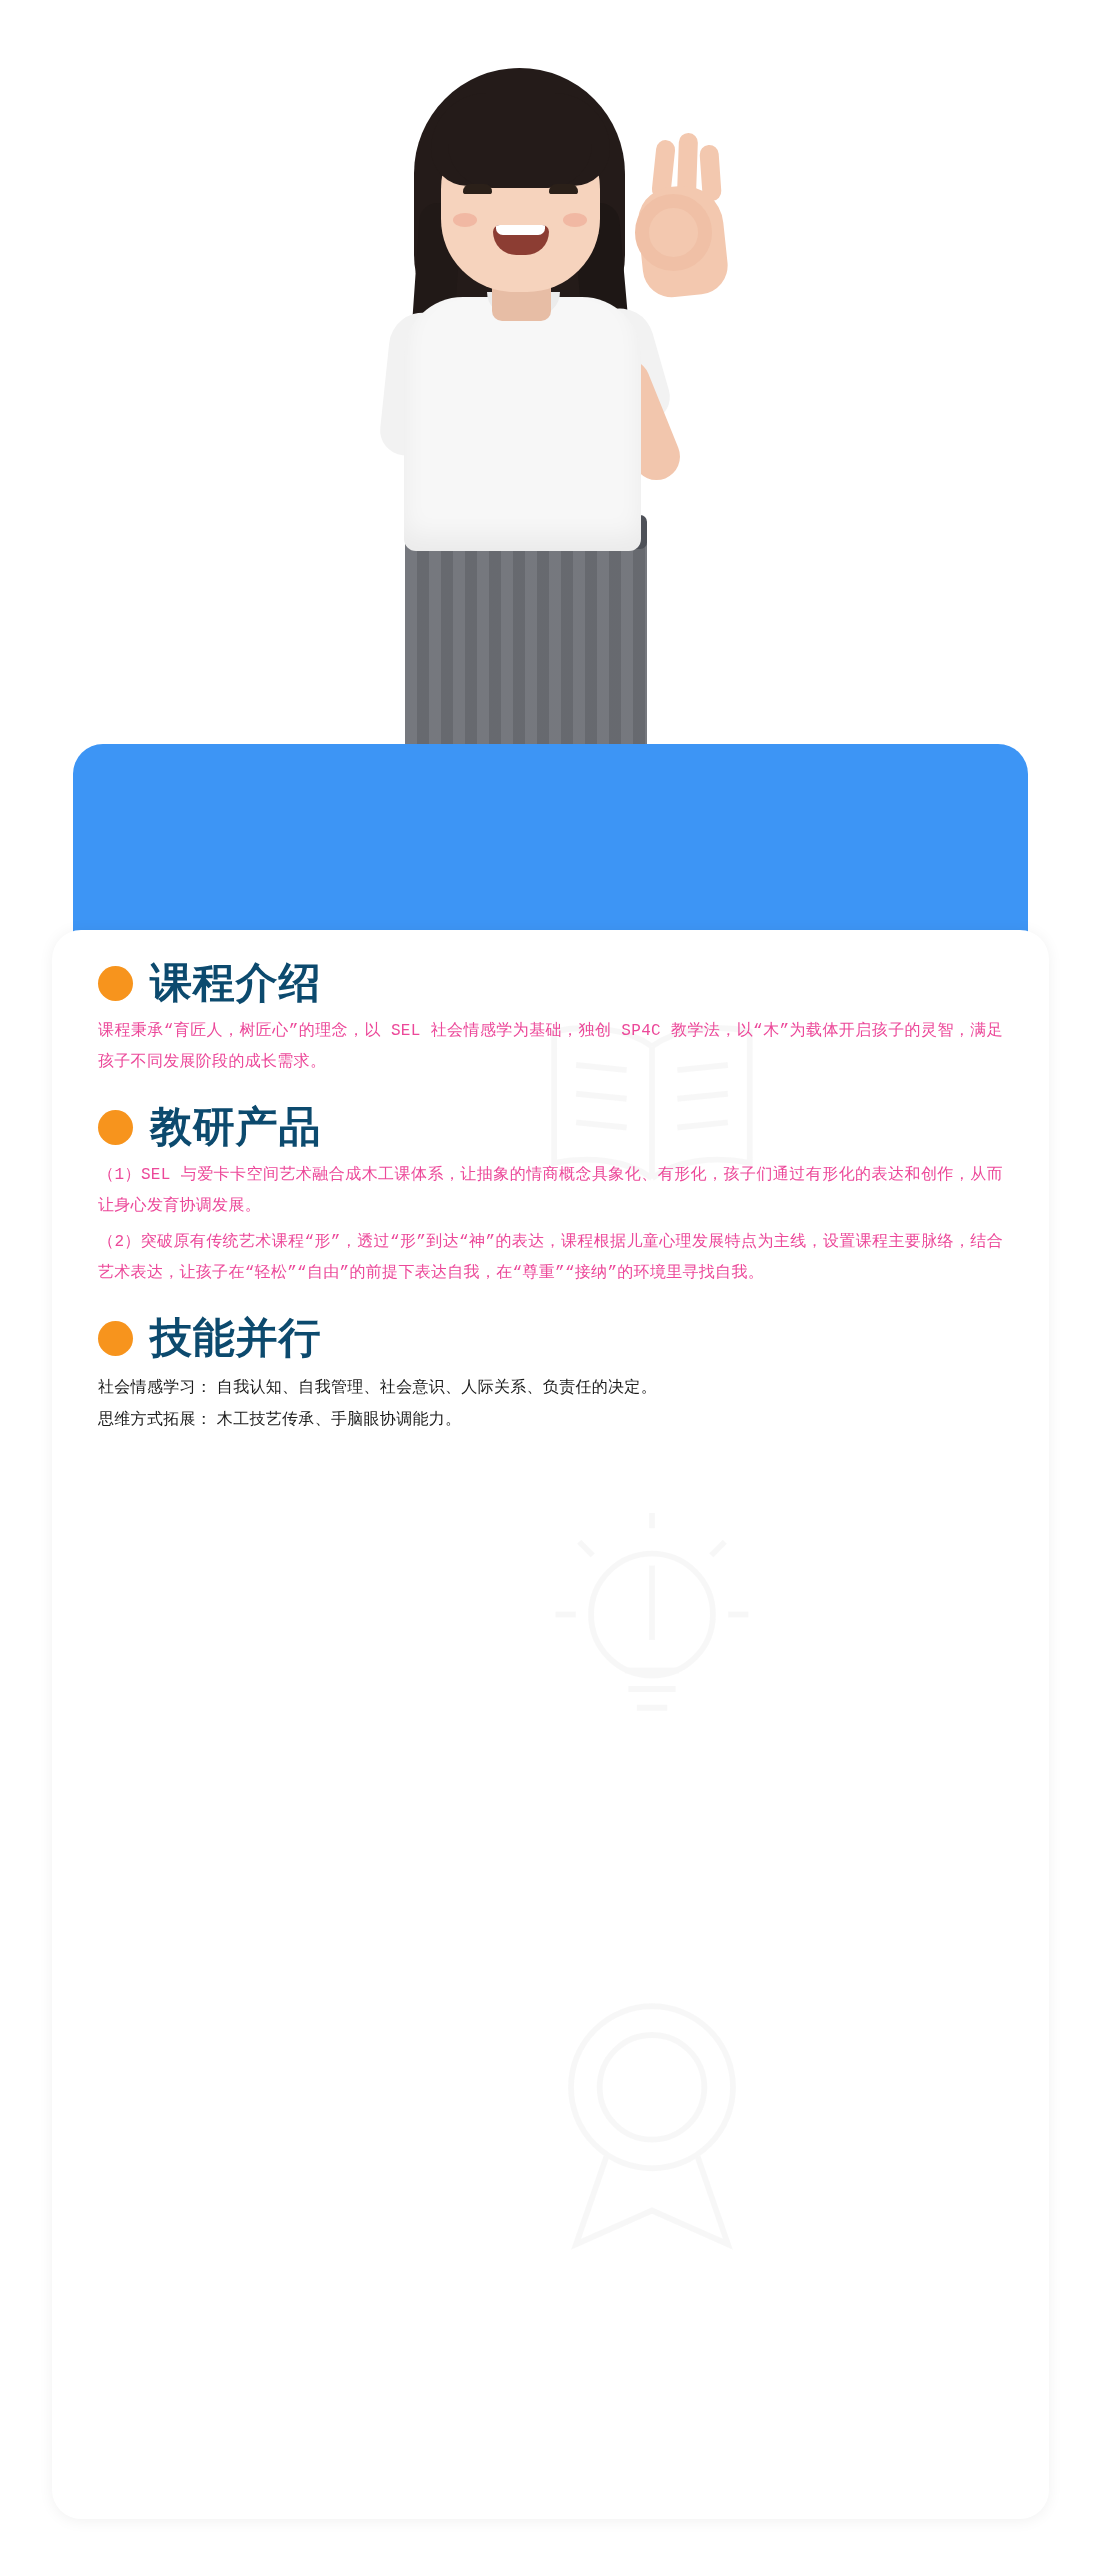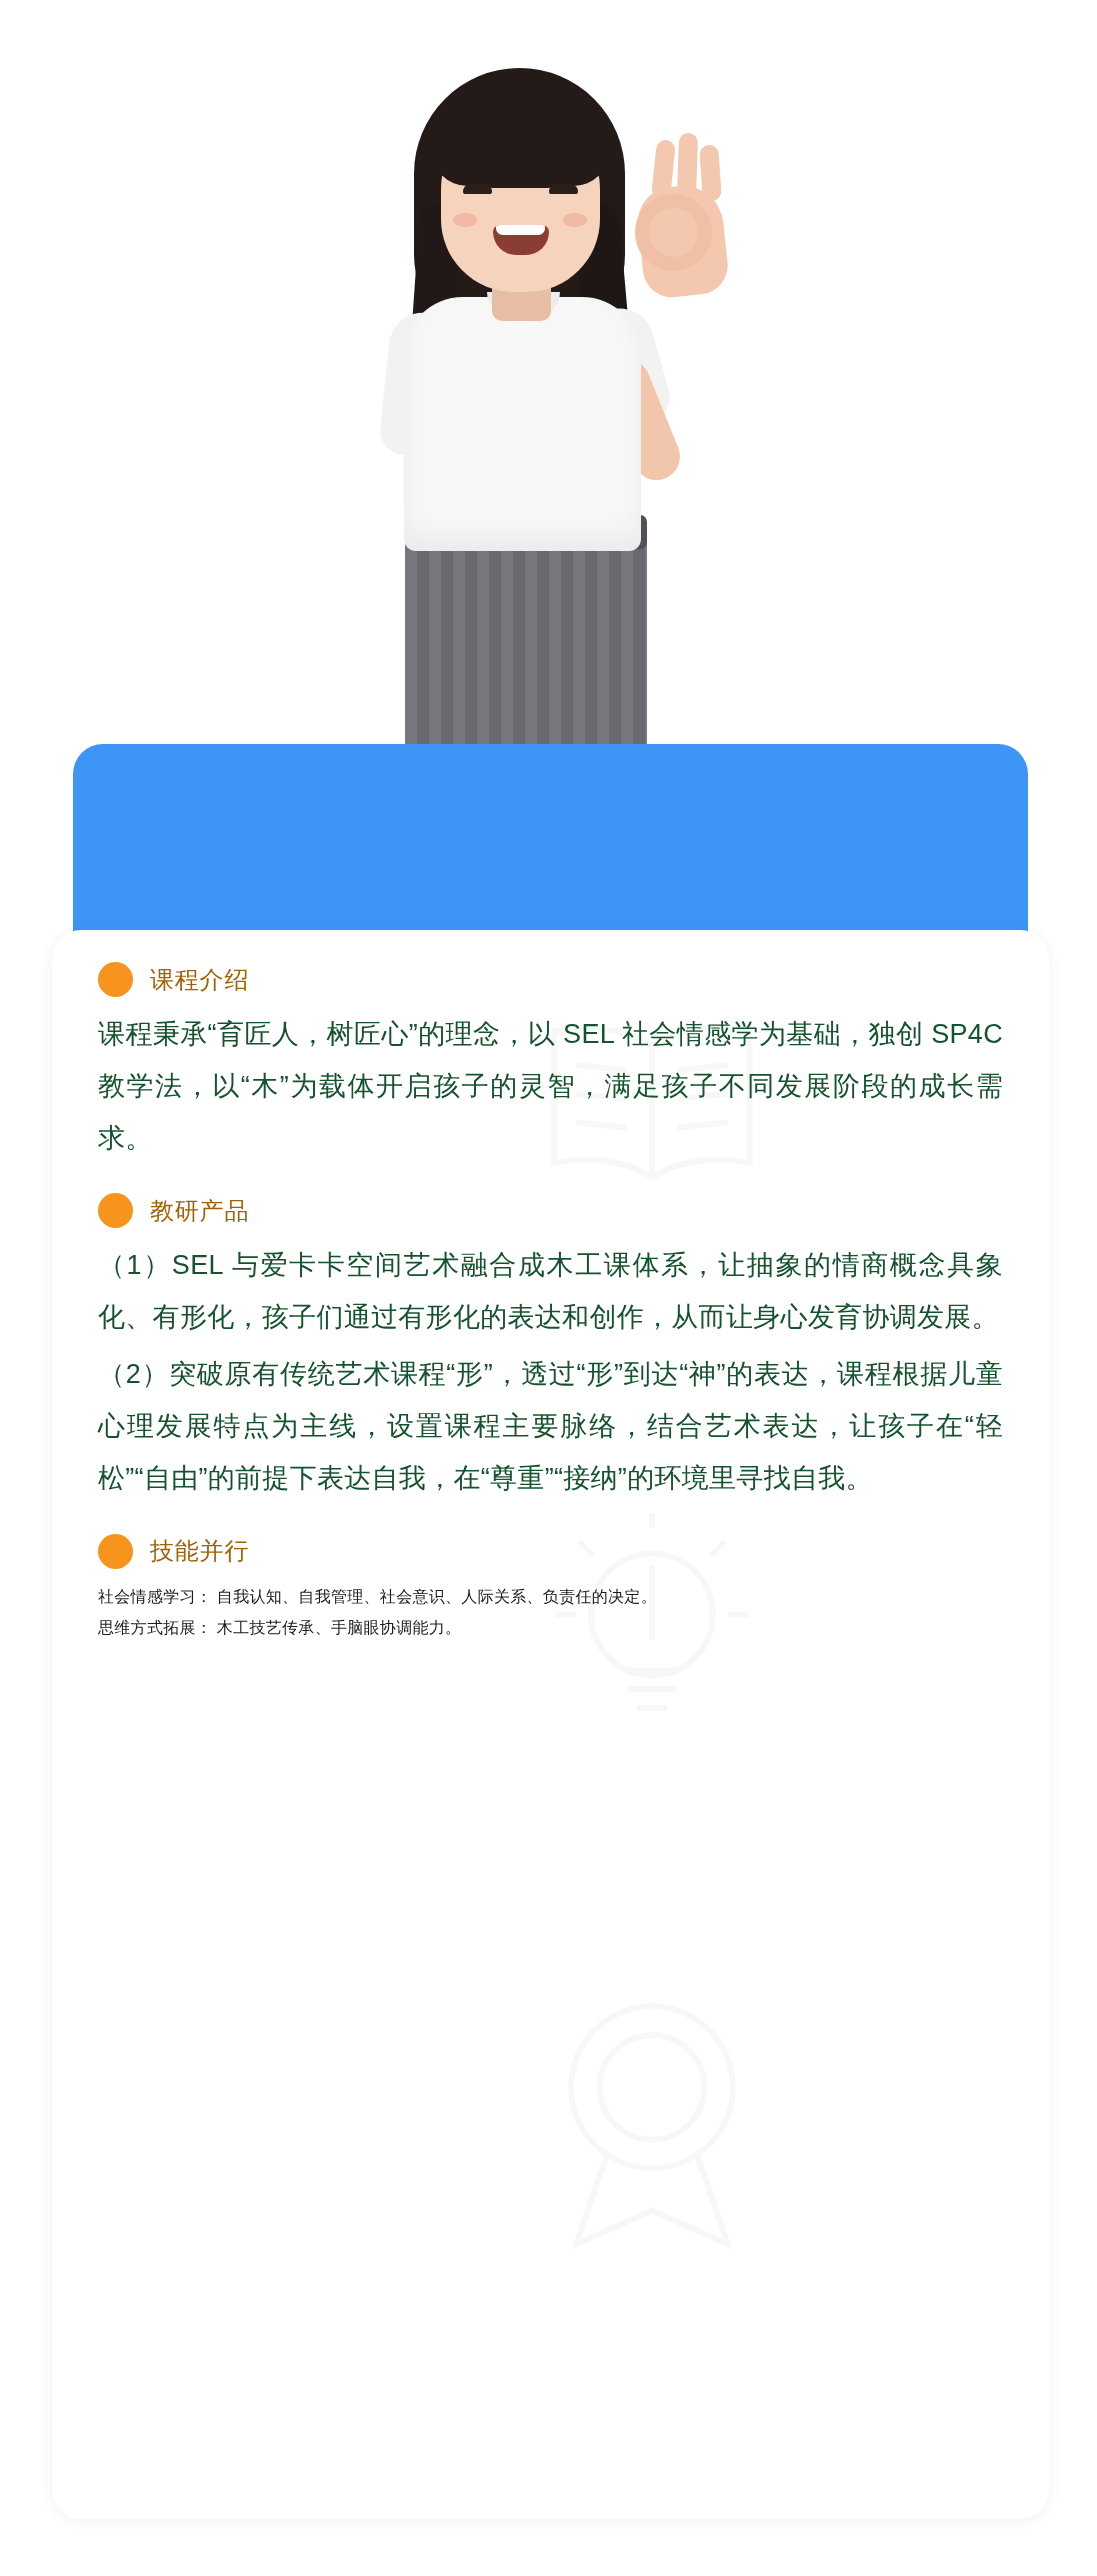--- a/index.html
+++ b/index.html
@@ -286,33 +286,34 @@
     margin-bottom: 12px;
   }
   .dot {
     width: 35px;
     height: 35px;
     border-radius: 50%;
     background: #f7941d;
     flex: 0 0 auto;
   }
   .sec-title {
-    font-size: 24px;
-    font-weight: normal;
-    color: #a16207;
+    font-size: 42px;
+    font-weight: bold;
+    color: #0c4a6e;
     letter-spacing: 0.8px;
     line-height: 1;
   }
   .para {
-    font-size: 27px;
+    font-size: 16px;
     line-height: 1.92;
-    color: #14532d;
+    color: #ec4899;
     margin: 0 0 5px 0;
     text-align: justify;
     letter-spacing: 0.3px;
+    font-family: Liberation Mono, monospace;
   }
   .outcome {
     font-size: 16px;
     line-height: 1.95;
     color: #1b1b1b;
     margin: 0;
     letter-spacing: 0.3px;
   }
 </style>
 </head>

